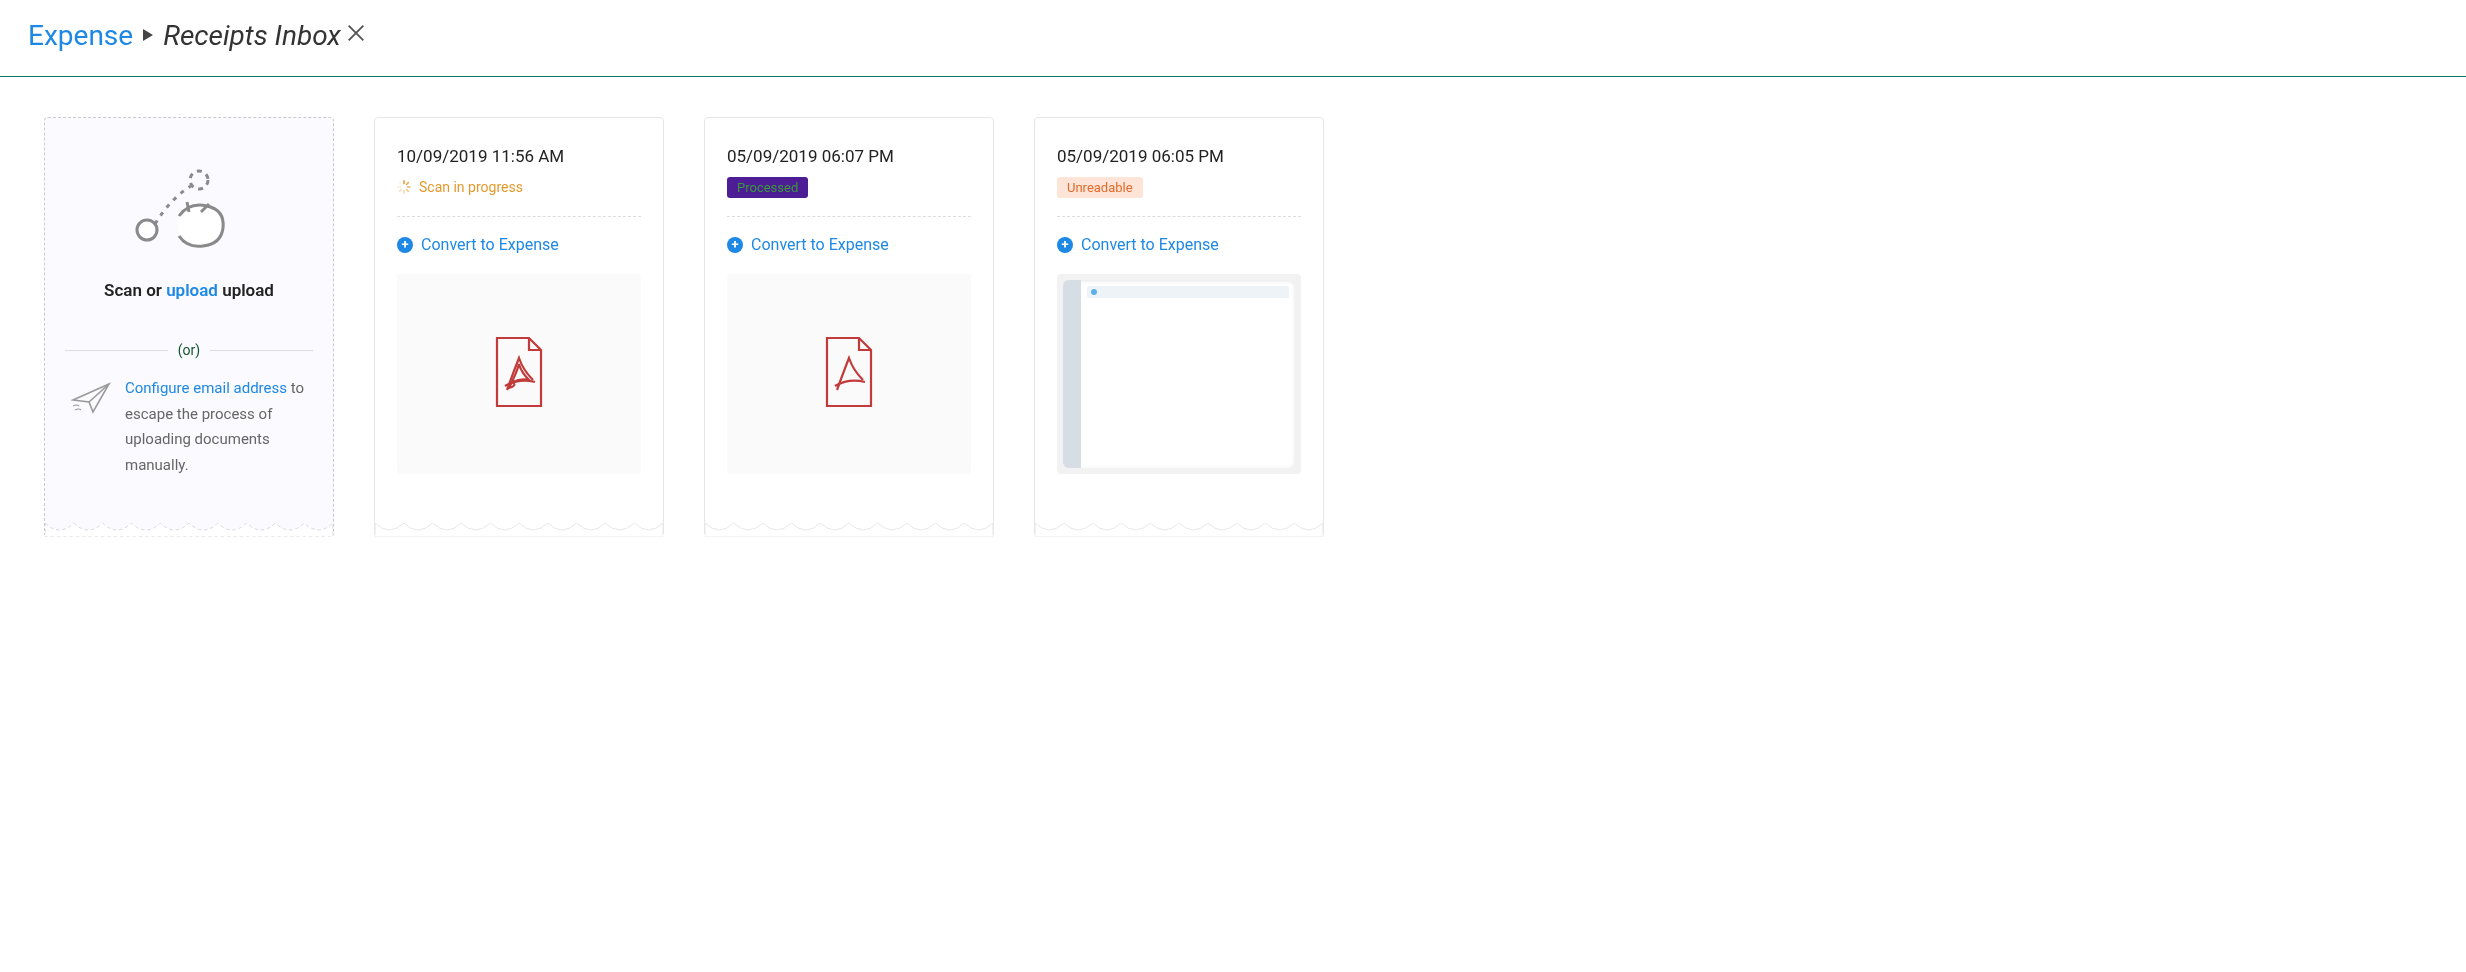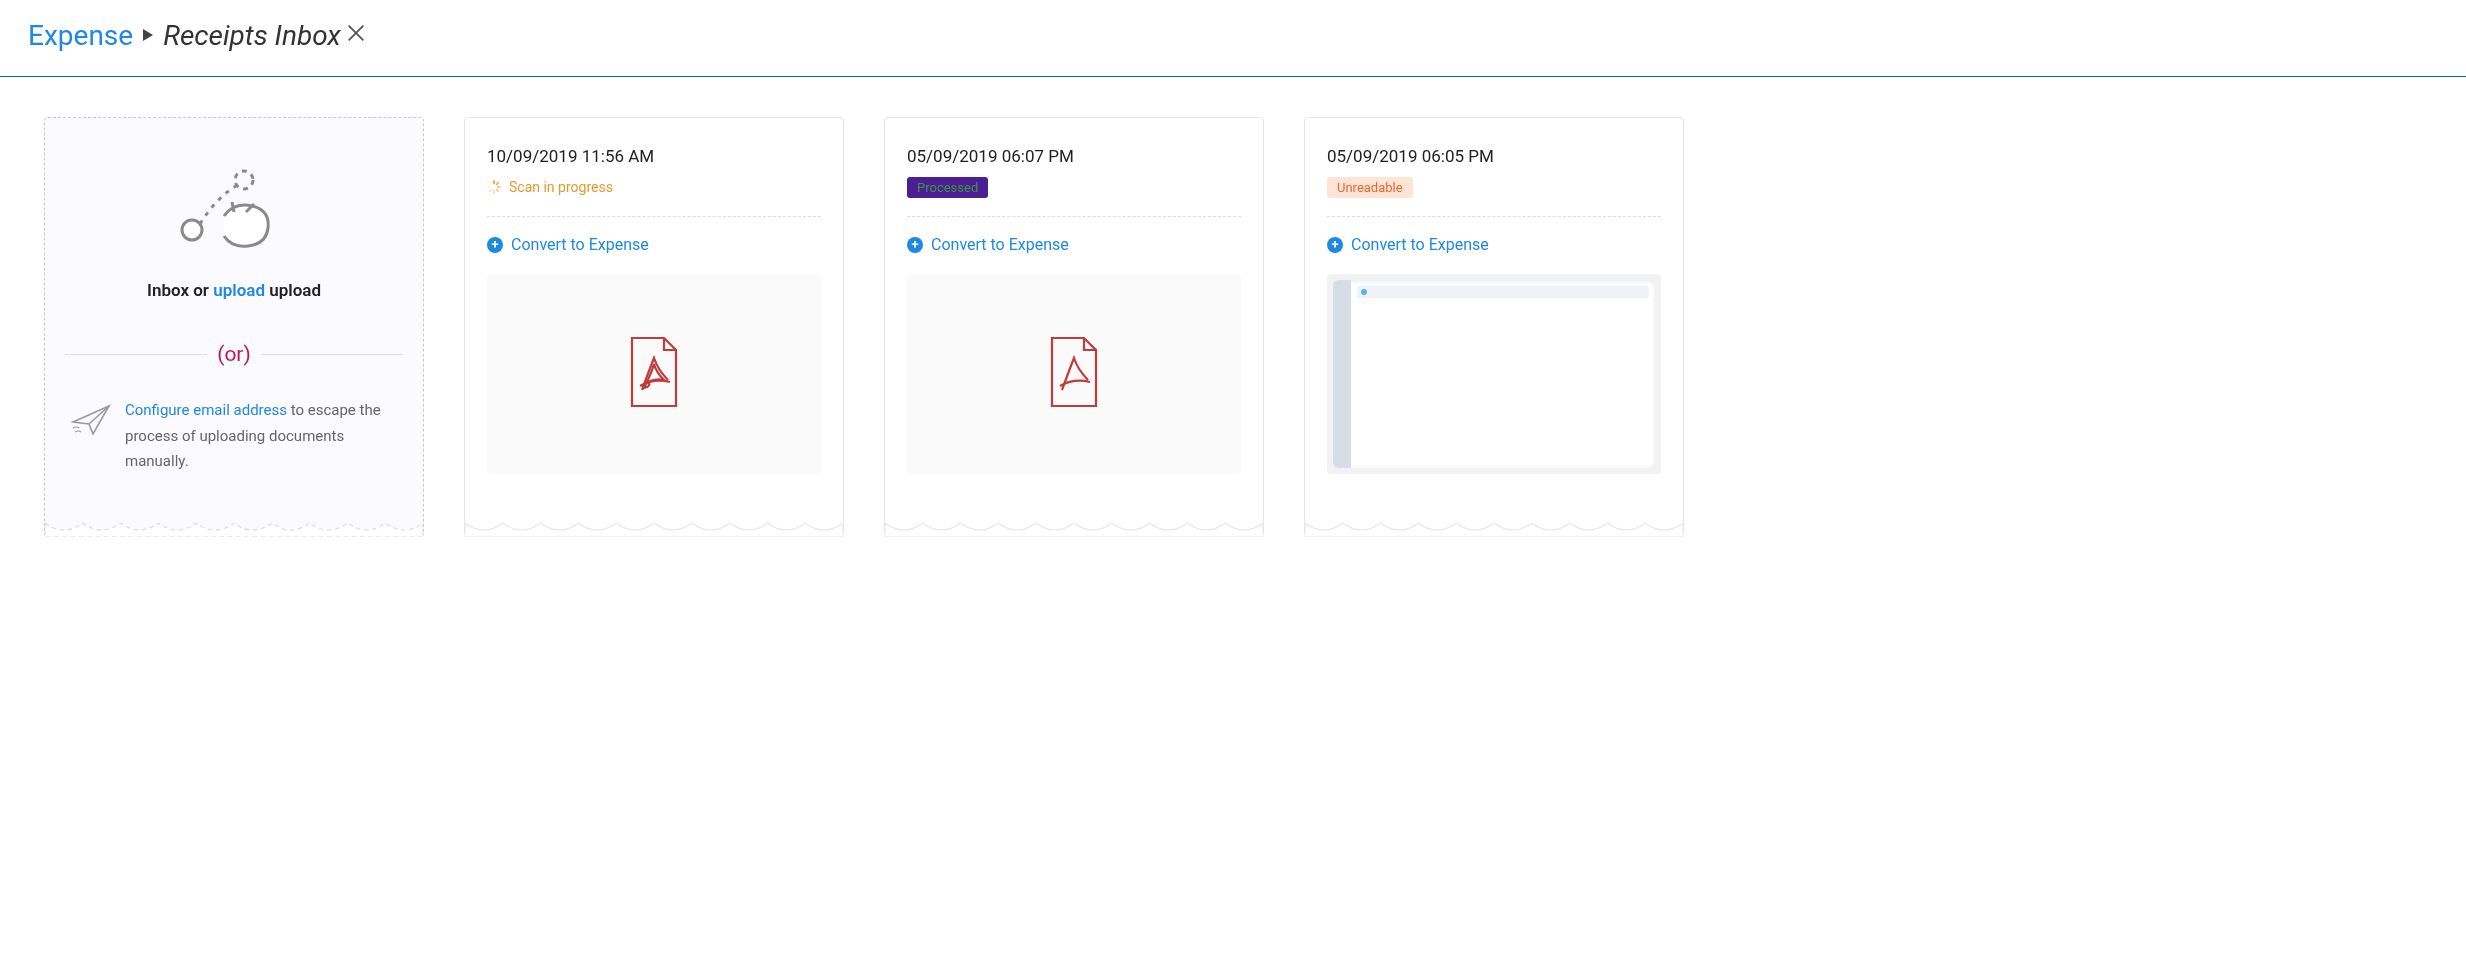--- a/index.html
+++ b/index.html
@@ -35,21 +35,21 @@
     padding: 4px;
   }
   .close-btn svg { width: 22px; height: 22px; stroke: #555; stroke-width: 2; }
   .content {
     padding: 40px 44px;
     display: flex;
     gap: 40px;
     align-items: flex-start;
   }
   .card, .upload-card {
-    width: 380px;
+    width: 290px;
     min-height: 420px;
     border-radius: 4px;
     position: relative;
   }
   .upload-card {
     border: 1px dashed #c8c8d0;
     background: #fafaff;
     padding: 40px 20px 0 20px;
     display: flex;
     flex-direction: column;
@@ -67,23 +67,23 @@
     color: #222;
     text-align: center;
   }
   .upload-text .upload-link { color: #1E88E5; cursor: pointer; }
   .or-divider {
     width: 100%;
     display: flex;
     align-items: center;
     gap: 10px;
     margin-top: 42px;
-    margin-bottom: 32px;
-    color: #be185d;
-    font-size: 21px;
+    margin-bottom: 18px;
+    color: #14532d;
+    font-size: 14px;
   }
   .or-divider .line { flex: 1; height: 1px; background: #ddd; }
   .email-config {
     display: flex;
     gap: 14px;
     padding: 0 6px 20px 6px;
     font-size: 15px;
     line-height: 1.7;
     color: #666;
   }
@@ -168,21 +168,21 @@
         <svg viewBox="0 0 120 90" fill="none" stroke="#8a8a8a" stroke-width="3">
           <circle cx="18" cy="62" r="10" fill="#fff"></circle>
           <circle cx="70" cy="12" r="9" stroke-dasharray="5 5" fill="none"></circle>
           <path d="M 26 56 Q 42 30 62 18" stroke-dasharray="4 6" fill="none"></path>
           <path d="M 50 48 Q 60 34 78 38 Q 96 42 94 60 Q 92 76 74 78 Q 58 80 50 68" fill="#fff"></path>
           <line x1="72" y1="44" x2="80" y2="36"></line>
           <line x1="60" y1="44" x2="58" y2="34"></line>
         </svg>
       </div>
       <div class="upload-text">
-        <span>Inbox or </span><span class="upload-link">upload</span><span> upload</span>
+        <span>Scan or </span><span class="upload-link">upload</span><span> upload</span>
       </div>
       <div class="or-divider">
         <span class="line"></span>
         <span>(or)</span>
         <span class="line"></span>
       </div>
       <div class="email-config">
         <span class="paper-plane">
           <svg width="40" height="36" viewBox="0 0 40 36" fill="none" stroke="#9a9a9a" stroke-width="1.6">
             <path d="M 2 20 L 38 4 L 22 32 L 18 22 Z"></path>

